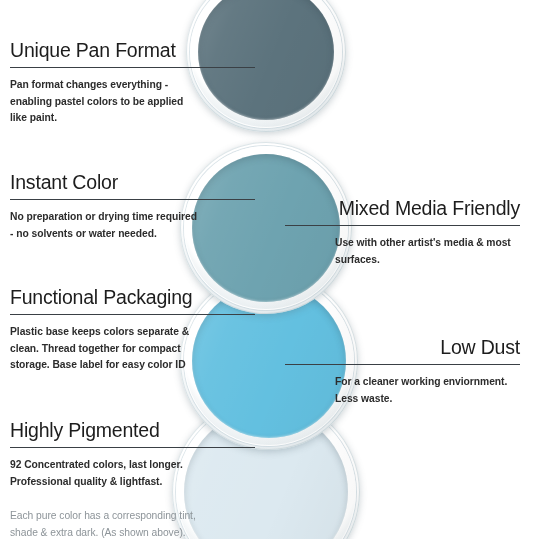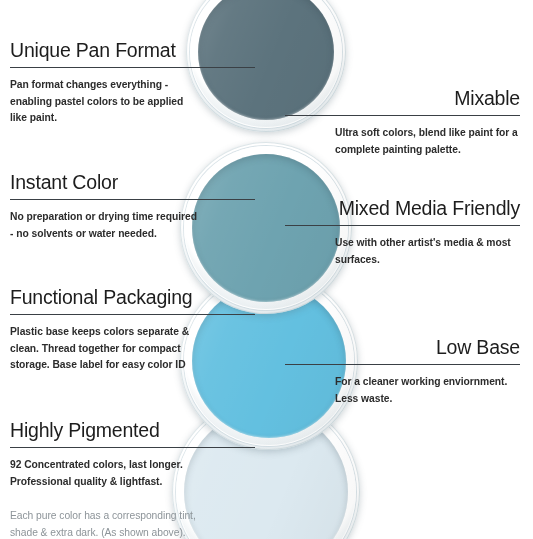--- a/index.html
+++ b/index.html
@@ -196,31 +196,26 @@
     <p>Plastic base keeps colors separate &amp; clean. Thread together for compact storage. Base label for easy color ID</p>
   </div>
 
   <div class="block left b-pigment">
     <h2>Highly Pigmented</h2>
     <div class="rule"></div>
     <p>92 Concentrated colors, last longer. Professional quality &amp; lightfast.</p>
     <p class="muted">Each pure color has a corresponding tint, shade &amp; extra dark. (As shown above).</p>
   </div>
 
-  <div class="block right b-mixable">
-    <h2>Mixable</h2>
-    <div class="rule"></div>
-    <p>Ultra soft colors, blend like paint for a complete painting palette.</p>
-  </div>
 
   <div class="block right b-mixed">
     <h2>Mixed Media Friendly</h2>
     <div class="rule"></div>
     <p>Use with other artist's media &amp; most surfaces.</p>
   </div>
 
   <div class="block right b-lowdust">
-    <h2>Low Base</h2>
+    <h2>Low Dust</h2>
     <div class="rule"></div>
     <p>For a cleaner working enviornment. Less waste.</p>
   </div>
 
 </div>
 
 </body></html>

